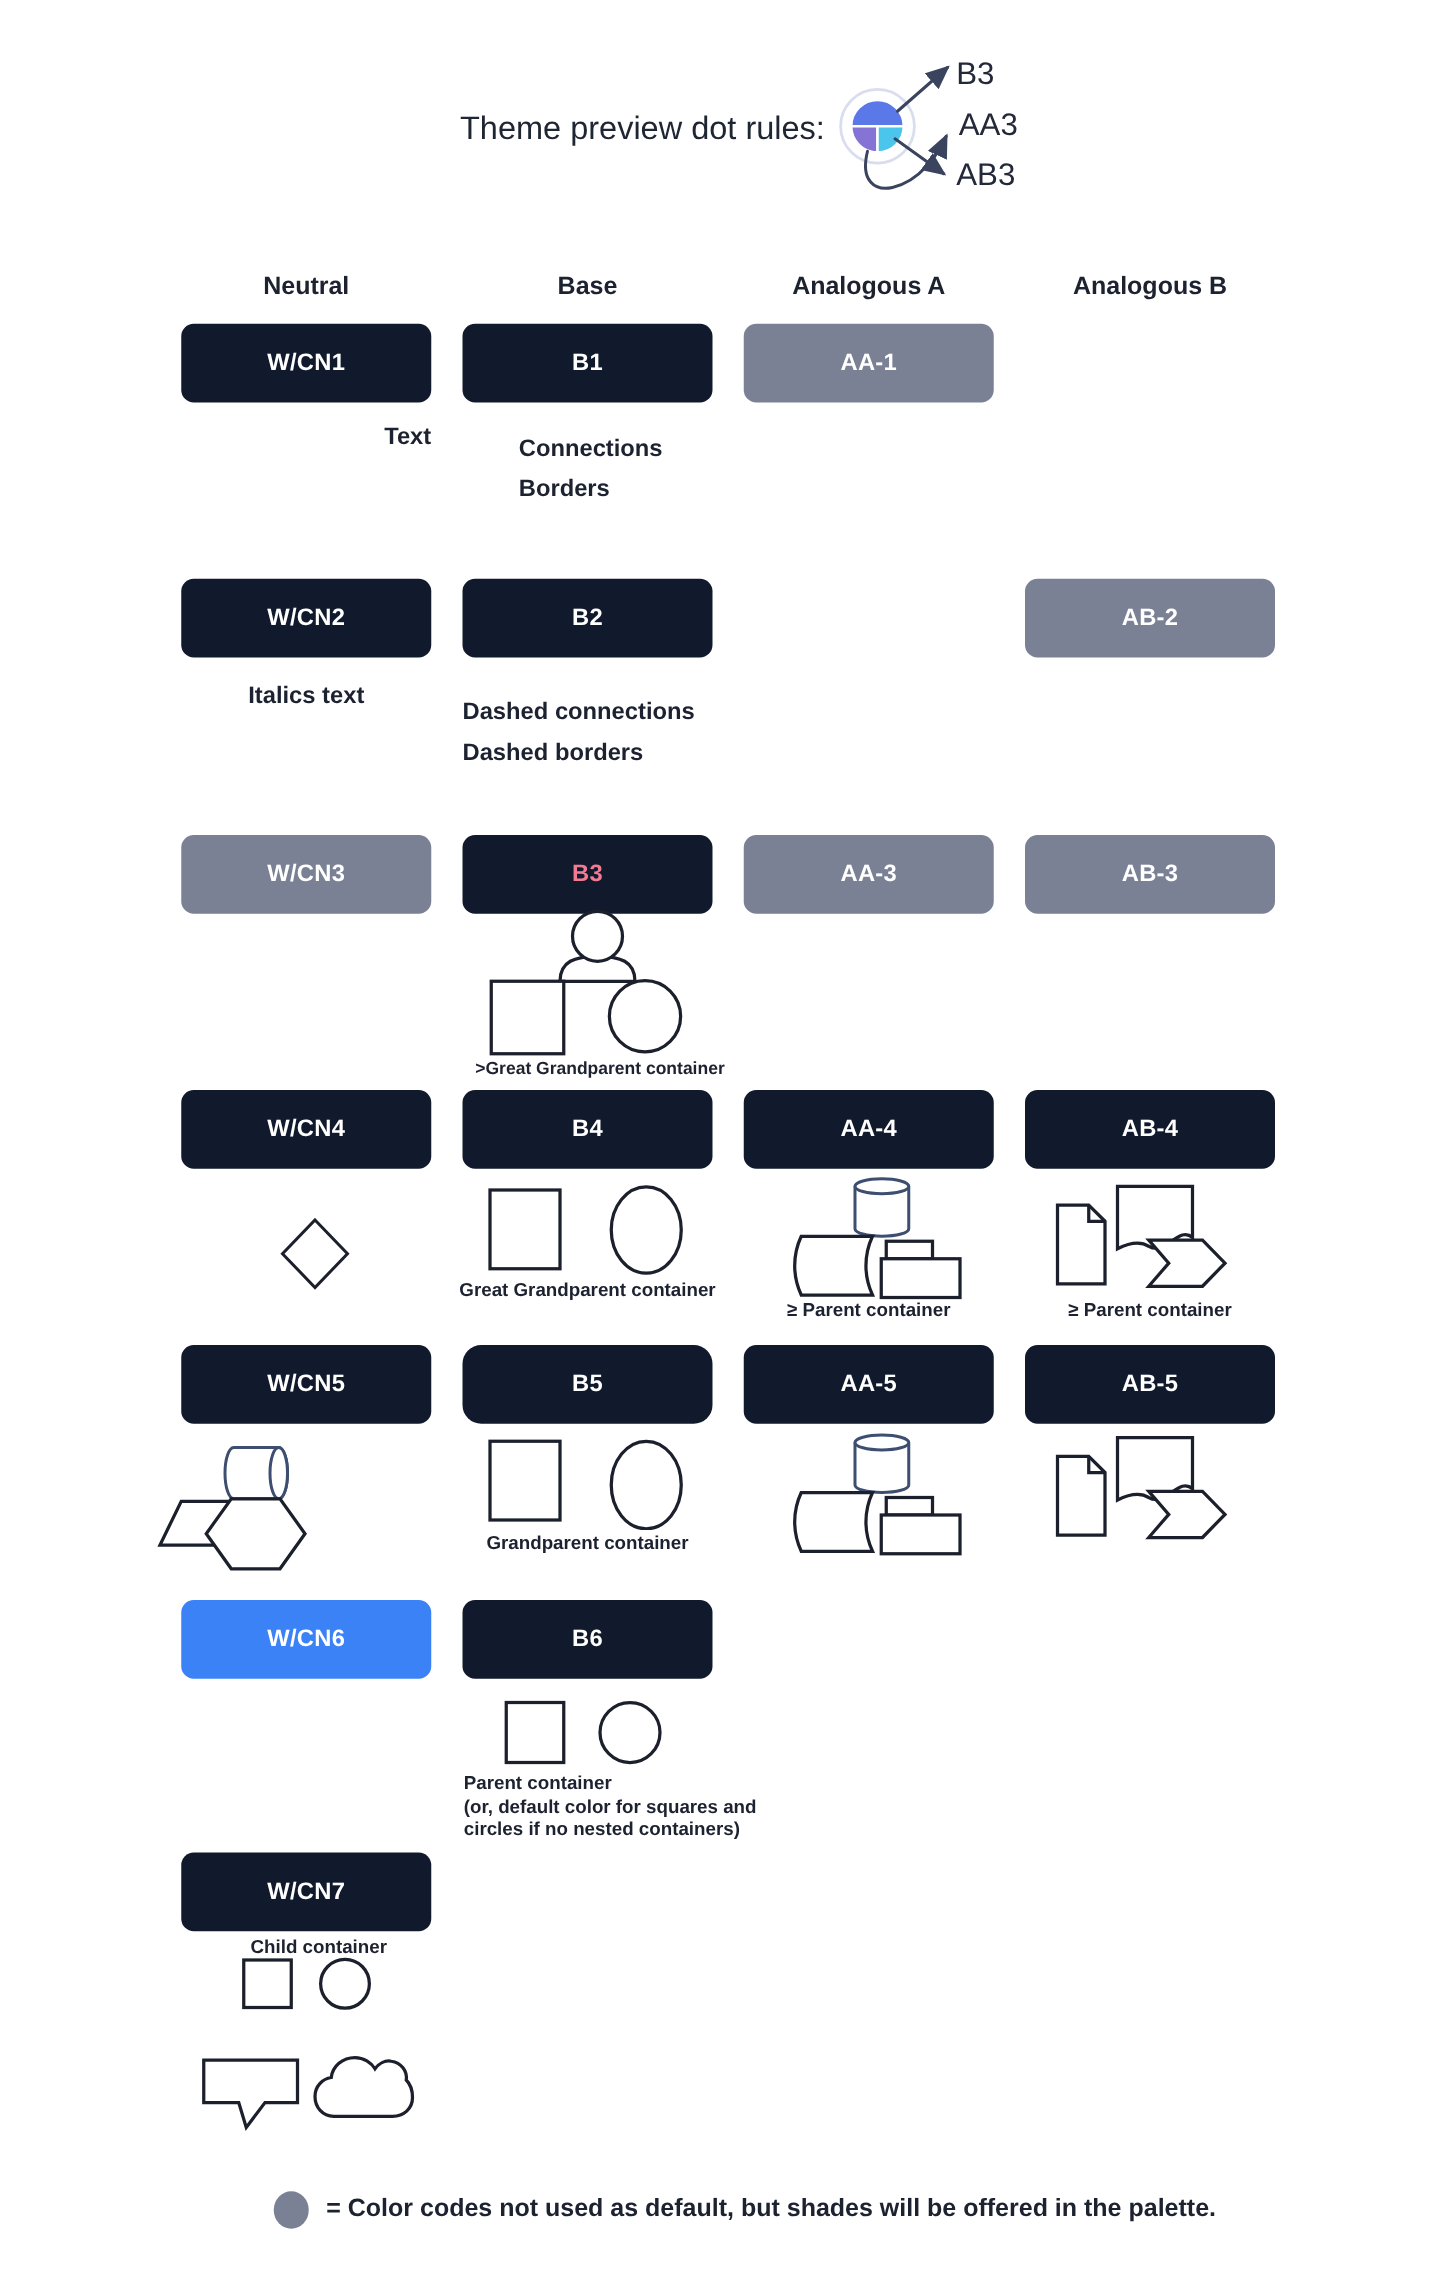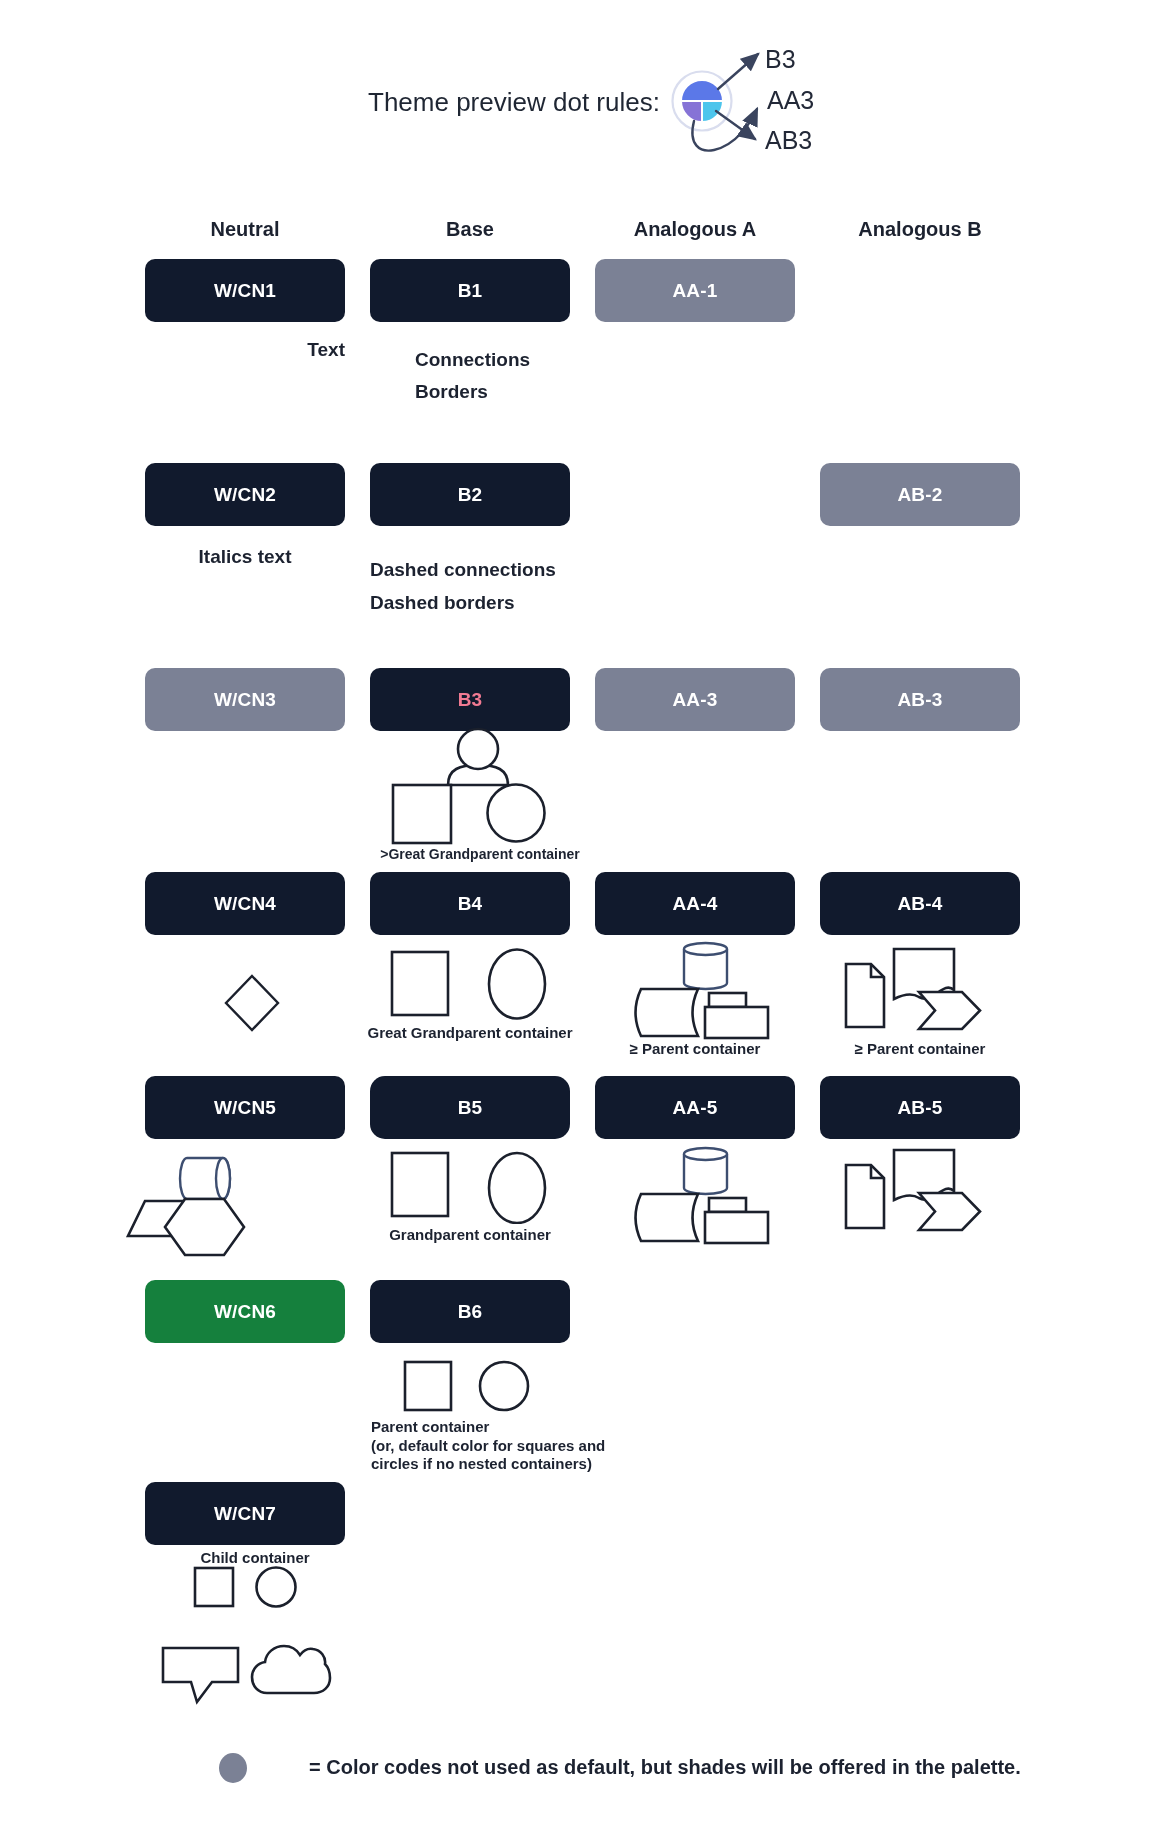--- a/index.html
+++ b/index.html
@@ -92,21 +92,21 @@
       <circle cx="113" cy="27" r="20"></circle>
       <rect x="28" y="63" width="58" height="58"></rect>
       <circle cx="151" cy="91" r="28.5"></circle>
     </g>
   </svg>
   <div class="abs cap cap-tiny center" style="left:360px;top:846px;width:240px;">&gt;Great Grandparent container</div>
 
   <div class="abs chip" style="left: 145px; top: 872px; background: rgb(17, 26, 45); color: rgb(255, 255, 255);">W/CN4</div>
   <div class="abs chip" style="left: 370px; top: 872px; background: rgb(17, 26, 45); color: rgb(255, 255, 255);">B4</div>
   <div class="abs chip" style="left: 595px; top: 872px; background: rgb(17, 26, 45); color: rgb(255, 255, 255);">AA-4</div>
-  <div class="abs chip" style="left: 820px; top: 872px; background: rgb(17, 26, 45); color: rgb(255, 255, 255); border-radius: 12px;">AB-4</div>
+  <div class="abs chip" style="left: 820px; top: 872px; background: rgb(17, 26, 45); color: rgb(255, 255, 255);">AB-4</div>
 
   <svg class="abs" style="left:145px;top:950px;" width="200" height="110" viewBox="0 0 200 110">
     <polygon points="107,26 133,53 107,80 81,53" fill="#ffffff" stroke="#1b202c" stroke-width="2.4"></polygon>
   </svg>
 
   <svg class="abs" style="left:360px;top:944px;" width="220" height="80" viewBox="0 0 220 80">
     <g stroke="#1b202c" stroke-width="2.6" fill="#ffffff">
       <rect x="32" y="8" width="56" height="63"></rect>
       <ellipse cx="157" cy="40" rx="28" ry="34.5"></ellipse>
     </g>
@@ -172,21 +172,21 @@
 
   <svg class="abs" style="left:820px;top:1136px;" width="200" height="110" viewBox="0 0 200 110">
     <path d="M 74,14 H 134 V 55 C 123,45 113,70 99,62 C 91,57 82,60 74,64 Z" fill="#ffffff" stroke="#1b202c" stroke-width="2.6"></path>
     <g fill="#ffffff" stroke="#1b202c" stroke-width="2.6">
       <path d="M 26,29 H 51 L 64,42 V 92 H 26 Z"></path>
       <path d="M 51,29 V 42 H 64" fill="none"></path>
     </g>
     <path d="M 99,57 H 142 L 160,75.5 L 142,94 H 99 L 115,75.5 Z" fill="#ffffff" stroke="#1b202c" stroke-width="2.6"></path>
   </svg>
 
-  <div class="abs chip" style="left: 145px; top: 1280px; background: #15803d; color: rgb(255, 255, 255);">W/CN6</div>
+  <div class="abs chip" style="left: 145px; top: 1280px; background: #3b82f6; color: rgb(255, 255, 255);">W/CN6</div>
   <div class="abs chip" style="left: 370px; top: 1280px; background: rgb(17, 26, 45); color: rgb(255, 255, 255);">B6</div>
 
   <svg class="abs" style="left:370px;top:1355px;" width="220" height="62" viewBox="0 0 220 62">
     <g stroke="#1b202c" stroke-width="2.6" fill="#ffffff">
       <rect x="35" y="7" width="46" height="48"></rect>
       <circle cx="134" cy="31" r="24"></circle>
     </g>
   </svg>
   <div class="abs" style="left:371px;top:1418px;">
     <div class="cap cap-small" style="line-height:18.5px;">Parent container</div>
@@ -200,15 +200,15 @@
   <svg class="abs" style="left:145px;top:1558px;" width="220" height="152" viewBox="0 0 220 152">
     <g stroke="#1b202c" stroke-width="2.6" fill="#ffffff">
       <rect x="50" y="10" width="38" height="38"></rect>
       <circle cx="131" cy="29" r="19.5"></circle>
       <path d="M 18,90 H 93 V 124 H 67 L 52,144 L 46,124 H 18 Z"></path>
       <path d="M 122,135 C 113,135 107,128 107,119 C 107,111 113,105 120,104 C 121,95 129,88 139,88 C 146,88 152,92 155,97 C 158,93 163,90 168,91 C 176,92 181,99 180,106 C 183,109 185,114 185,120 C 185,129 178,135 169,135 Z"></path>
     </g>
   </svg>
 
   <div class="abs footnote-dot" style="left: 219px; top: 1753px; background: rgb(123, 129, 149);"></div>
-  <div class="abs footnote-text" style="left:261px;top:1756px;margin-left:48px;">= Color codes not used as default, but shades will be offered in the palette.</div>
+  <div class="abs footnote-text" style="left:261px;top:1756px;">= Color codes not used as default, but shades will be offered in the palette.</div>
 
 </div>
 
 </body></html>

